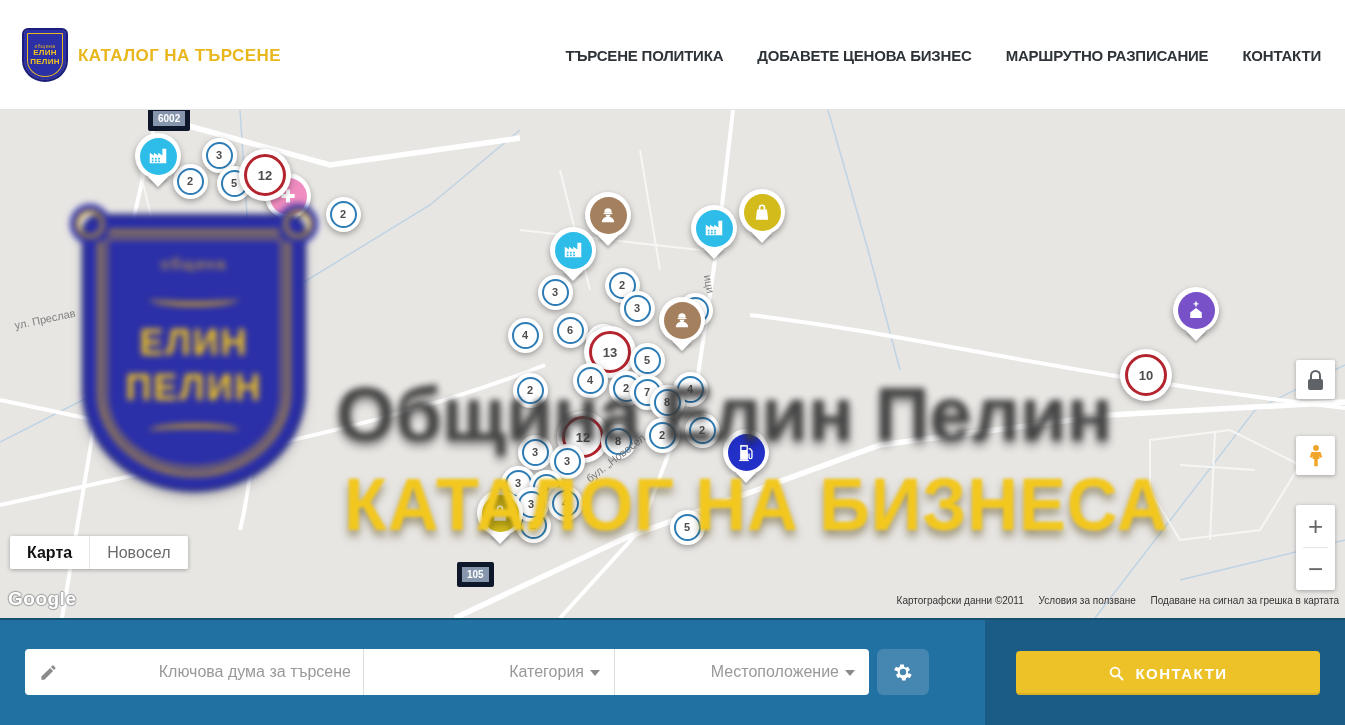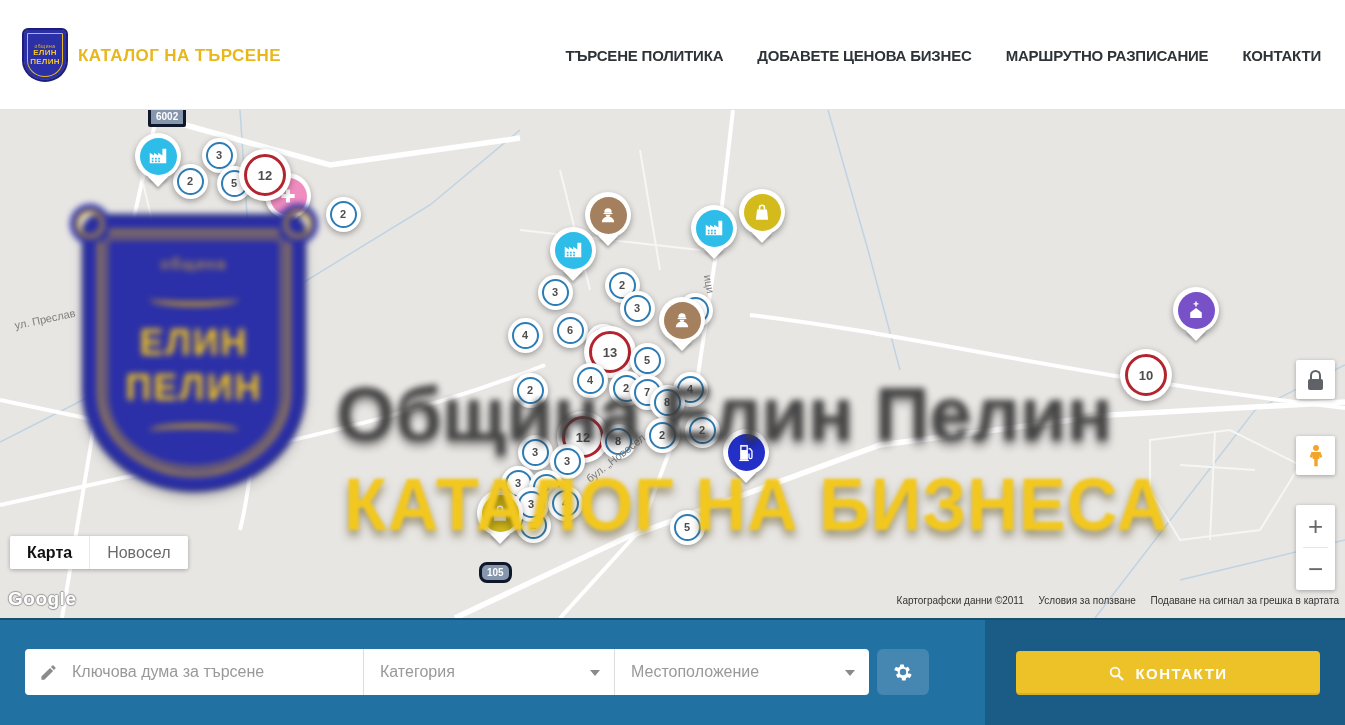--- a/index.html
+++ b/index.html
@@ -17,21 +17,21 @@
   .brand-title { font-size:19px; font-weight:700; color:#4a4a4a; letter-spacing:.2px; }
   .brand-sub { font-size:17px; font-weight:700; color:#e9b71c; letter-spacing:.4px; margin-top:2px; }
   .nav { position:absolute; right:24px; top:0; height:110px; display:flex; align-items:center; gap:34px; }
   .nav a { text-decoration:none; font-size:15px; font-weight:700; color:#2e3338; letter-spacing:-.2px; cursor:pointer; white-space:nowrap; }
 
   
   .map { position:relative; width:100%; height:508px; background:#e8e6e3; overflow:hidden; }
   .roads { position:absolute; left:0; top:0; }
 
   .road-badge { position:absolute; background:#8696ad; color:#fff; font-size:10px; font-weight:700;
-                padding:2px 5px; border-radius:2px; border:3px solid #0f172a; }
+                padding:2px 5px; border-radius:2px; border:5px solid #0f172a; }
   .street-label { position:absolute; color:#7e7e7e; font-size:11px; white-space:nowrap; }
 
   
   .cluster { position:absolute; background:#fff; border-radius:50%; display:flex; align-items:center; justify-content:center;
              box-shadow:0 2px 6px rgba(0,0,0,.35); cursor:pointer; }
   .cluster.s { width:35px; height:35px; }
   .cluster.l { width:52px; height:52px; }
   .cluster .ring { border-radius:50%; display:flex; align-items:center; justify-content:center; font-weight:700; color:#4d4d4d; }
   .cluster.s .ring { width:27px; height:27px; border:2.5px solid #2d7cb5; font-size:11px; }
   .cluster.l .ring { width:42px; height:42px; border:3px solid #b3242e; font-size:13px; }
@@ -85,21 +85,21 @@
   .zbtn { width:100%; height:42px; display:flex; align-items:center; justify-content:center;
           font-size:26px; color:#666; font-weight:400; cursor:pointer; }
   .zdiv { width:25px; height:1px; background:#e6e6e6; }
 
   
   .searchbar { position:relative; width:100%; height:107px; background:#2172a2; border-top:2px solid #16506f; }
   .searchbar .dark { position:absolute; right:0; top:0; width:360px; height:100%; background:#1a5c85; }
   .sfields { position:absolute; left:25px; top:29px; width:844px; height:46px; background:#fff; border-radius:4px;
              display:flex; align-items:stretch; }
   .sfield { display:flex; align-items:center; position:relative; }
-  .sfield input { border:none; outline:none; font-size:16px; color:#000000; width:100%; font-family:inherit; background:transparent; }
+  .sfield input { border:none; outline:none; font-size:16px; color:#000000; width:100%; font-family:inherit; background:transparent;text-align:right; }
   .sfield input::placeholder { color:#999; }
   .f-key { width:339px; border-right:1px solid #ddd; padding:0 12px 0 14px; }
   .f-key svg { width:19px; height:19px; margin-right:14px; flex:none; }
   .f-cat { width:251px; border-right:1px solid #ddd; padding:0 30px 0 16px; }
   .f-loc { width:254px; padding:0 30px 0 16px; }
   .caret { position:absolute; right:14px; top:50%; margin-top:-2px; width:0; height:0;
            border-left:5px solid transparent; border-right:5px solid transparent; border-top:6px solid #8a8a8a; }
   .gearbtn { position:absolute; left:877px; top:29px; width:52px; height:46px; background:#4687b2; border:none;
              border-radius:6px; display:flex; align-items:center; justify-content:center; cursor:pointer; }
   .gearbtn svg { width:22px; height:22px; }
@@ -389,21 +389,21 @@
       <path d="M7.8 8.2 h8.4 l-1.2 6.6 h-1.4 V21.5 h-3.2 V14.8 H9 z" fill="#f2a52b"></path>
       <path d="M7.8 8.2 l-1.6 4.8 1.9.6 1.2-3 M16.2 8.2 l1.6 4.8 -1.9.6 -1.2-3" fill="#f2a52b"></path>
     </svg>
   </div>
   <div class="ctl ctl-zoom">
     <div class="zbtn">+</div>
     <div class="zdiv"></div>
     <div class="zbtn">−</div>
   </div>
 <div class="road-badge" style="left: 148px; top: -4px;">6002</div>
-    <div class="road-badge" style="left: 479px; top: 452px; border-radius: 8px;">105</div>
+    <div class="road-badge" style="left: 457px; top: 452px;">105</div>
     <div class="street-label" style="left: 14px; top: 203px; transform: rotate(-12deg);">ул. Преслав</div>
     <div class="street-label" style="left: 580px; top: 342px; transform: rotate(-38deg);">бул. „Новосел</div>
     <div class="street-label" style="left: 700px; top: 168px; transform: rotate(80deg);">ици</div>
   </div>
 
 <div class="searchbar">
   <div class="dark"></div>
   <div class="sfields">
     <div class="sfield f-key">
       <svg viewBox="0 0 24 24">

